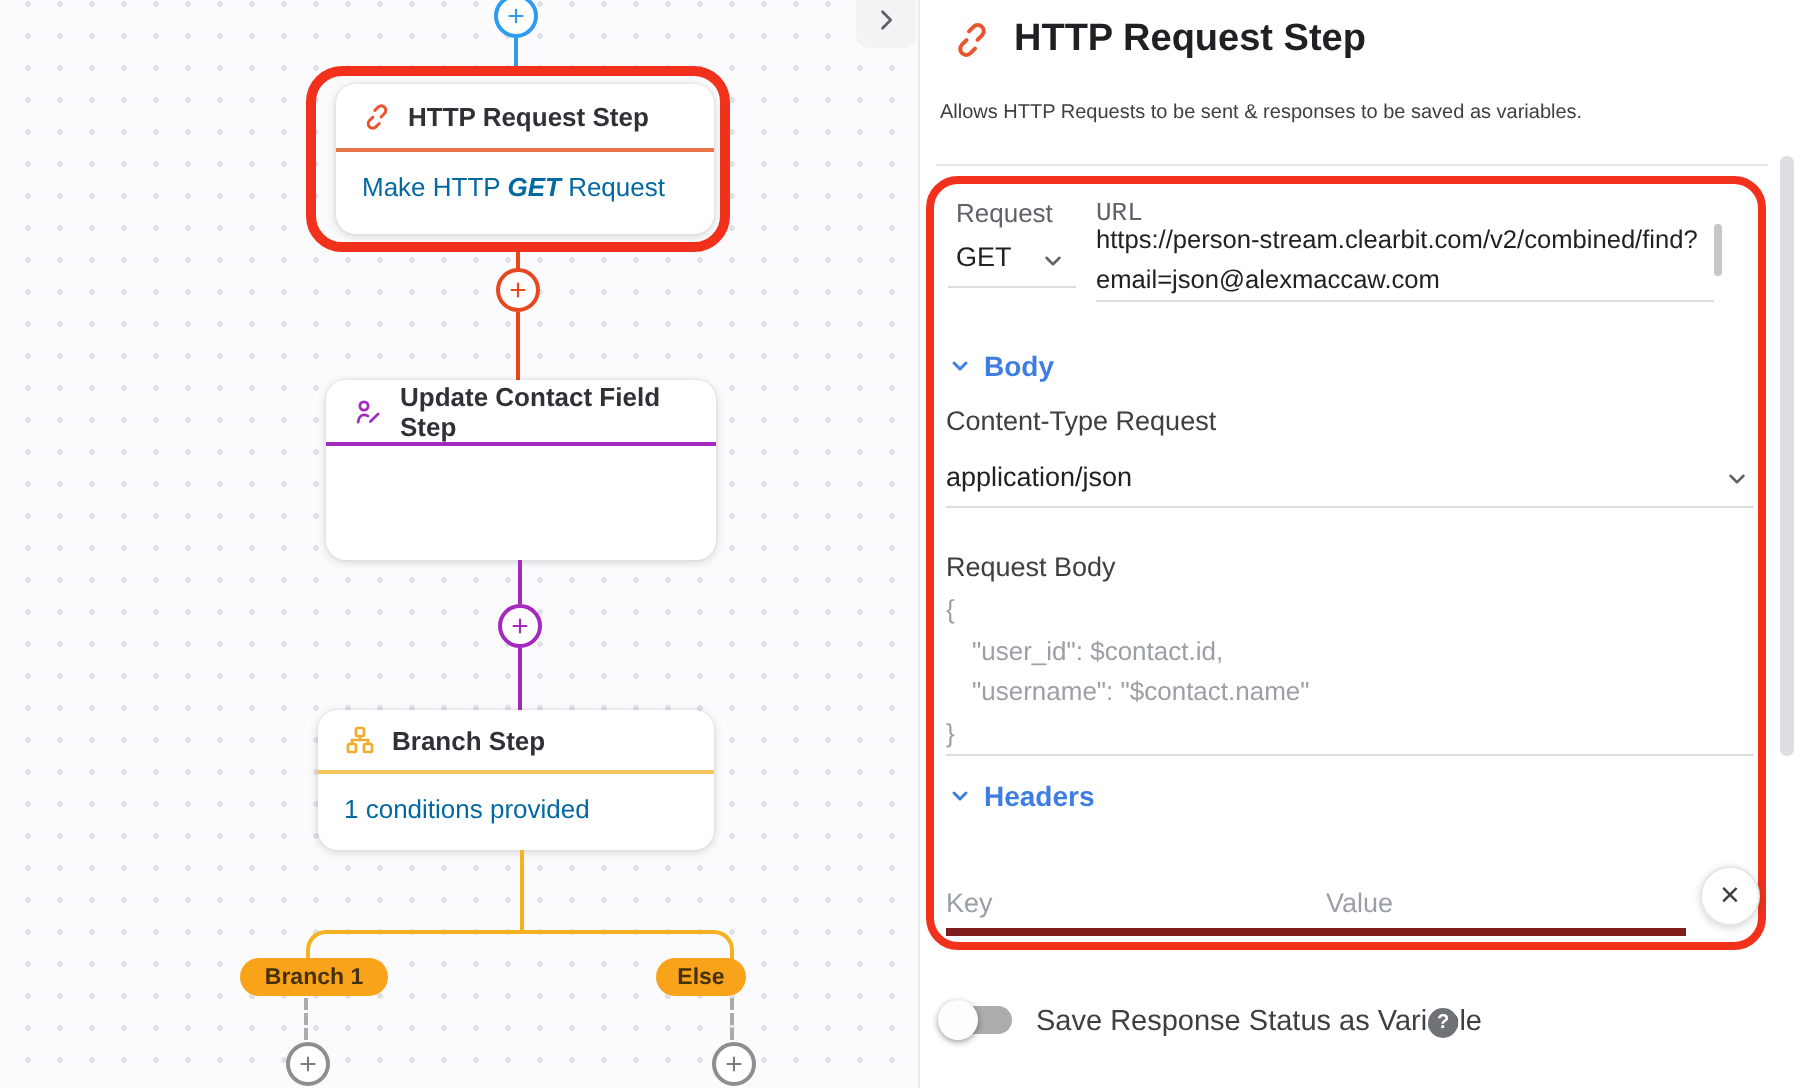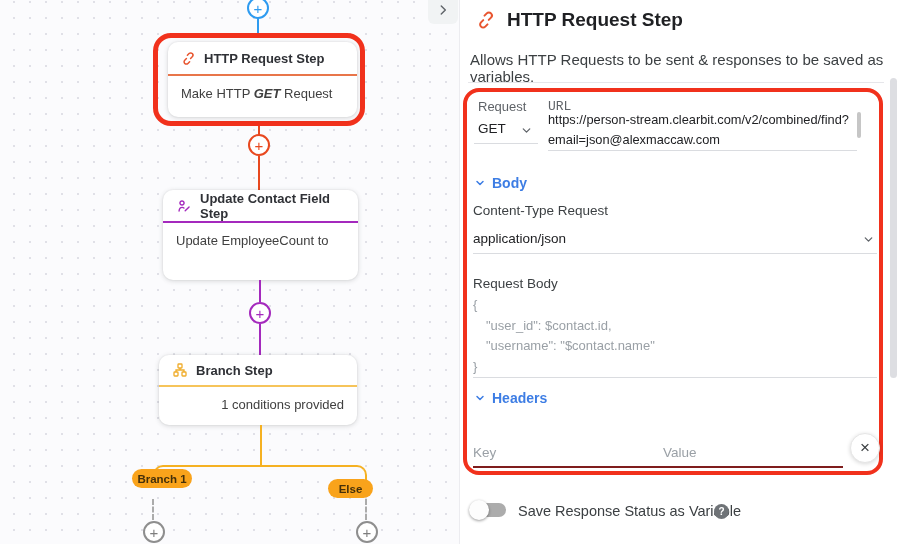--- a/index.html
+++ b/index.html
@@ -34,21 +34,21 @@
     pointer-events: none;
   }
   .step-card {
     position: absolute; background: #fff; border-radius: 10px;
     box-shadow: 0 1px 5px rgba(60,64,67,.20), 0 0 0 1px rgba(0,0,0,.02);
   }
   .card-header {
     display: flex; align-items: center; gap: 8px; padding: 0 13px;
     font-size: 13px; font-weight: bold; color: #2f3136;
   }
-  .card-body { padding: 9px 13px 0; font-size: 13px; color: #404040; line-height: 18px; }
+  .card-body { padding: 9px 13px 0; font-size: 13px; color: #0369a1; line-height: 18px; }
   .hdr-http   { height: 34px; border-bottom: 2px solid #E8754A; }
   .hdr-update { height: 33px; border-bottom: 2px solid #A429BD; }
   .hdr-branch { height: 32px; border-bottom: 2px solid #F6C45A; }
   .method-em { font-weight: bold; font-style: italic; }
 
   .branch-fork {
     position: absolute; left: 153px; top: 465px; width: 214px; height: 16px;
     border: 2px solid #F5B122; border-bottom: none; border-radius: 10px 10px 0 0;
   }
   .branch-pill {
@@ -64,21 +64,21 @@
     justify-content: center; cursor: pointer; color: #5F6368;
   }
 
   
   .panel {
     position: absolute; left: 460px; top: 0; width: 440px; height: 544px;
     background: #fff; box-shadow: -1px 0 0 #ECECF0;
   }
   .panel-title-row { position: absolute; left: 16px; top: 9px; display: flex; align-items: center; gap: 11px; }
   .panel-title { font-size: 19px; font-weight: bold; color: #1f2023; }
-  .panel-desc { position: absolute; left: 10px; top: 51px; font-size: 15px; color: #3C4043; }
+  .panel-desc { position: absolute; left: 10px; top: 51px; font-size: 10px; color: #3C4043; }
   .panel-divider { position: absolute; left: 8px; top: 82px; width: 416px; height: 1px; background: #E6E6EA; }
 
   .form-ring {
     position: absolute; left: 3px; top: 88px; width: 420px; height: 387px;
     border: 4px solid #F1311C; border-radius: 16px; pointer-events: none;
   }
 
   .fld-label  { position: absolute; font-size: 13px; color: #5F6368; }
   .fld-label2 { position: absolute; font-size: 13.5px; color: #3C4043; }
   .fld-value  { position: absolute; font-size: 13.5px; color: #202124; white-space: nowrap; }
@@ -87,21 +87,21 @@
 
   .section-toggle {
     position: absolute; display: flex; align-items: center; gap: 6px;
     color: #3D7DE4; font-size: 14px; font-weight: bold; cursor: pointer;
   }
   .json-area { position: absolute; left: 13px; top: 295px; font-size: 13px; color: #9AA0A6; line-height: 20.5px; }
   .json-indent { padding-left: 13px; }
 
   .kv-input {
     position: absolute; top: 438px; height: 30px; border: none; outline: none;
-    border-bottom: 2px solid #7f1d1d; font-family: "Liberation Sans", sans-serif;
+    border-bottom: 4px solid #7f1d1d; font-family: "Liberation Sans", sans-serif;
     font-size: 13.5px; color: #202124; background: transparent;
   }
   .kv-input::placeholder { color: #9AA0A6; opacity: 1; }
 
   .remove-btn {
     position: absolute; left: 390px; top: 433px; width: 30px; height: 30px;
     border-radius: 50%; background: #fff; border: 1px solid #E6E6E6;
     box-shadow: 0 1px 4px rgba(0,0,0,.16); display: flex; align-items: center;
     justify-content: center; font-size: 17px; color: #3C4043; cursor: pointer;
   }
@@ -160,49 +160,48 @@
       <span>
         <svg width="16" height="16" viewBox="0 0 24 24" fill="none" stroke="#A429BD" stroke-width="2.1" stroke-linecap="round">
           <circle cx="9" cy="7.5" r="3.1"></circle>
           <path d="M4.6 19.5c.3-3.6 2.4-5.4 4.7-5.4 1 0 1.9.3 2.6.9"></path>
           <path d="M13.8 19.2 19.6 13.4"></path>
         </svg>
       </span>
       <span>Update Contact Field Step</span>
     </div>
     <div class="card-body">
-      <div>Update EmployeeCount to</div>
     </div>
   </div>
 
   <div class="vline l-purple" style="left:259px; top:280px; height:22px;"></div>
   <div class="plus-circle c-purple" style="left:249px; top:302px;">
     <span>+</span>
   </div>
   <div class="vline l-purple" style="left:259px; top:324px; height:31px;"></div>
 
-  <div class="step-card" style="left:159px; top:355px; width:198px; height:70px;text-align:right;">
+  <div class="step-card" style="left:159px; top:355px; width:198px; height:70px;">
     <div class="card-header hdr-branch">
       <span>
         <svg width="16" height="16" viewBox="0 0 24 24" fill="none" stroke="#F0AD2C" stroke-width="2">
           <rect x="9" y="3" width="6" height="6" rx="1"></rect>
           <rect x="3" y="15" width="6" height="6" rx="1"></rect>
           <rect x="15" y="15" width="6" height="6" rx="1"></rect>
           <path d="M12 9v3M6 15v-3h12v3"></path>
         </svg>
       </span>
       <span>Branch Step</span>
     </div>
     <div class="card-body">1 conditions provided</div>
   </div>
 
   <div class="vline l-amber" style="left:260px; top:425px; height:41px;"></div>
   <div class="branch-fork"></div>
 
-  <div class="branch-pill" style="left:120px; top:469px; width:60px;margin-left:12px;">
+  <div class="branch-pill" style="left:120px; top:479px; width:74px;">
     <span>Branch 1</span>
   </div>
   <div class="branch-pill" style="left:328px; top:479px; width:45px;">
     <span>Else</span>
   </div>
 
   <div class="dash-line" style="left:152px; top:499px; height:21px;"></div>
   <div class="dash-line" style="left:365px; top:499px; height:21px;"></div>
 
   <div class="plus-circle c-gray" style="left:143px; top:521px;">

